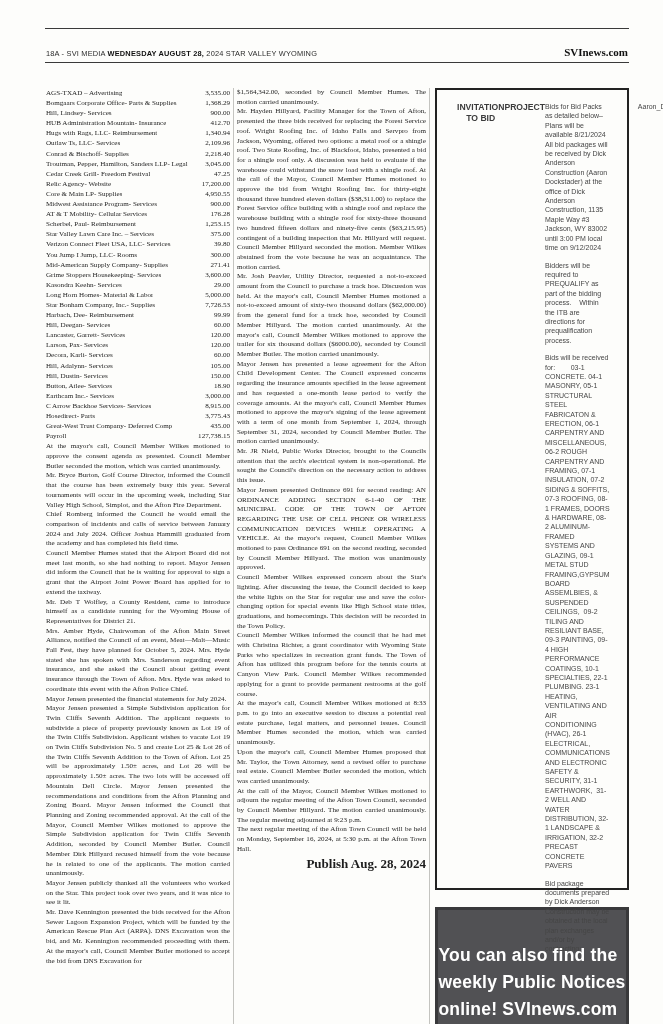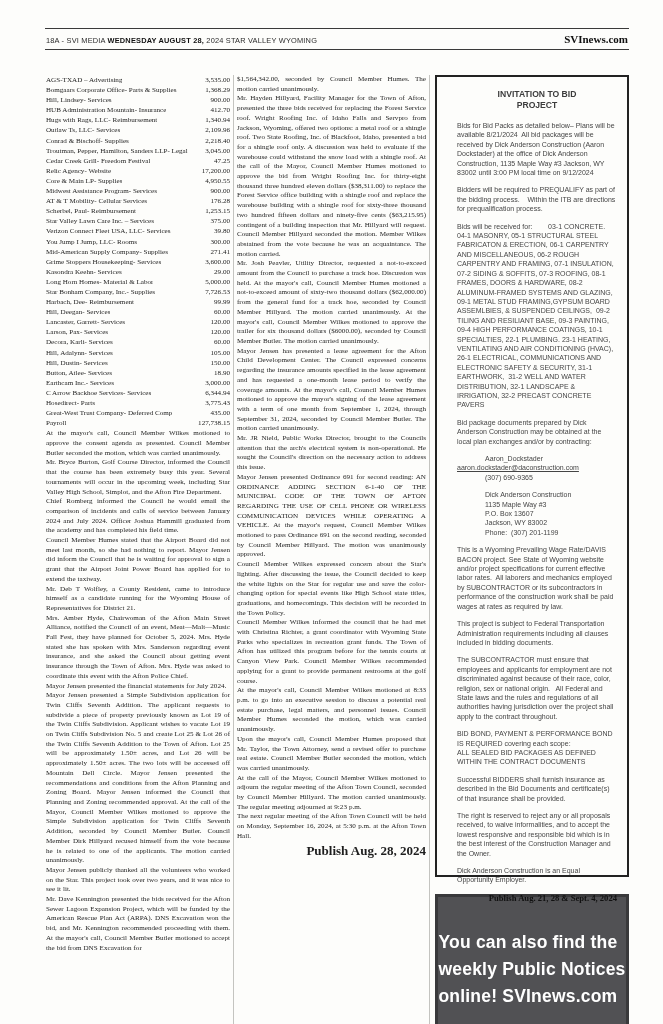--- a/index.html
+++ b/index.html
@@ -16,21 +16,21 @@
     background:#fdfdfb;
     overflow:hidden;
     box-sizing:border-box;
     padding:28px 34px 0 45px;
   }
   
   .masthead{
     border-top:1px solid #3a3a3a;
     border-bottom:1px solid #3a3a3a;
     display:flex;justify-content:space-between;align-items:baseline;
-    padding:4px 1px 4px 1px;
+    padding:17px 1px 4px 1px;
     gap:20px;
   }
   .masthead .left{
     font-family:"Liberation Sans", sans-serif;
     font-size:7.4px;letter-spacing:.2px;color:#2b2b2b;
   }
   .masthead .left b{font-weight:bold;color:#111;}
   .masthead .right{
     font-family:"Liberation Serif", serif;
     font-weight:bold;font-size:11px;color:#111;
@@ -58,21 +58,21 @@
   .publish{
     font-size:13px;line-height:11px;font-weight:bold;text-align:right;
     margin-top:3px;
   }
   
   .itb{
     box-sizing:border-box;
     border:2px solid #222;
     height:802px;
     padding:12px 10px 8px 20px;
-    display:flex;flex-direction:column;
+    display:flex;flex-direction:row;
     font-family:"Liberation Sans", sans-serif;
     color:#454545;
     background:#fdfdfb;
   }
   .itb-title{text-align:center;font-size:8.6px;line-height:11px;font-weight:600;color:#3c3c3c;}
   .itb-title.b2{font-weight:bold;margin-bottom:10px;}
   .itb p{
     margin:0 0 8px 0;
     font-size:7px;line-height:9.4px;
     text-align:left;white-space:pre-wrap;
@@ -266,21 +266,21 @@
             <span class="amt">18.90</span>
           </div>
 
           <div class="exp-row">
             <span class="nm">Earthcam Inc.- Services</span>
             <span class="amt">3,000.00</span>
           </div>
 
           <div class="exp-row">
             <span class="nm">C Arrow Backhoe Services- Services</span>
-            <span class="amt">6,344.94</span>
+            <span class="amt">8,915.00</span>
           </div>
 
           <div class="exp-row">
             <span class="nm">Hosedirect- Parts</span>
             <span class="amt">3,775.43</span>
           </div>
 
           <div class="exp-row">
             <span class="nm">Great-West Trust Company- Deferred Comp</span>
             <span class="amt">435.00</span>

